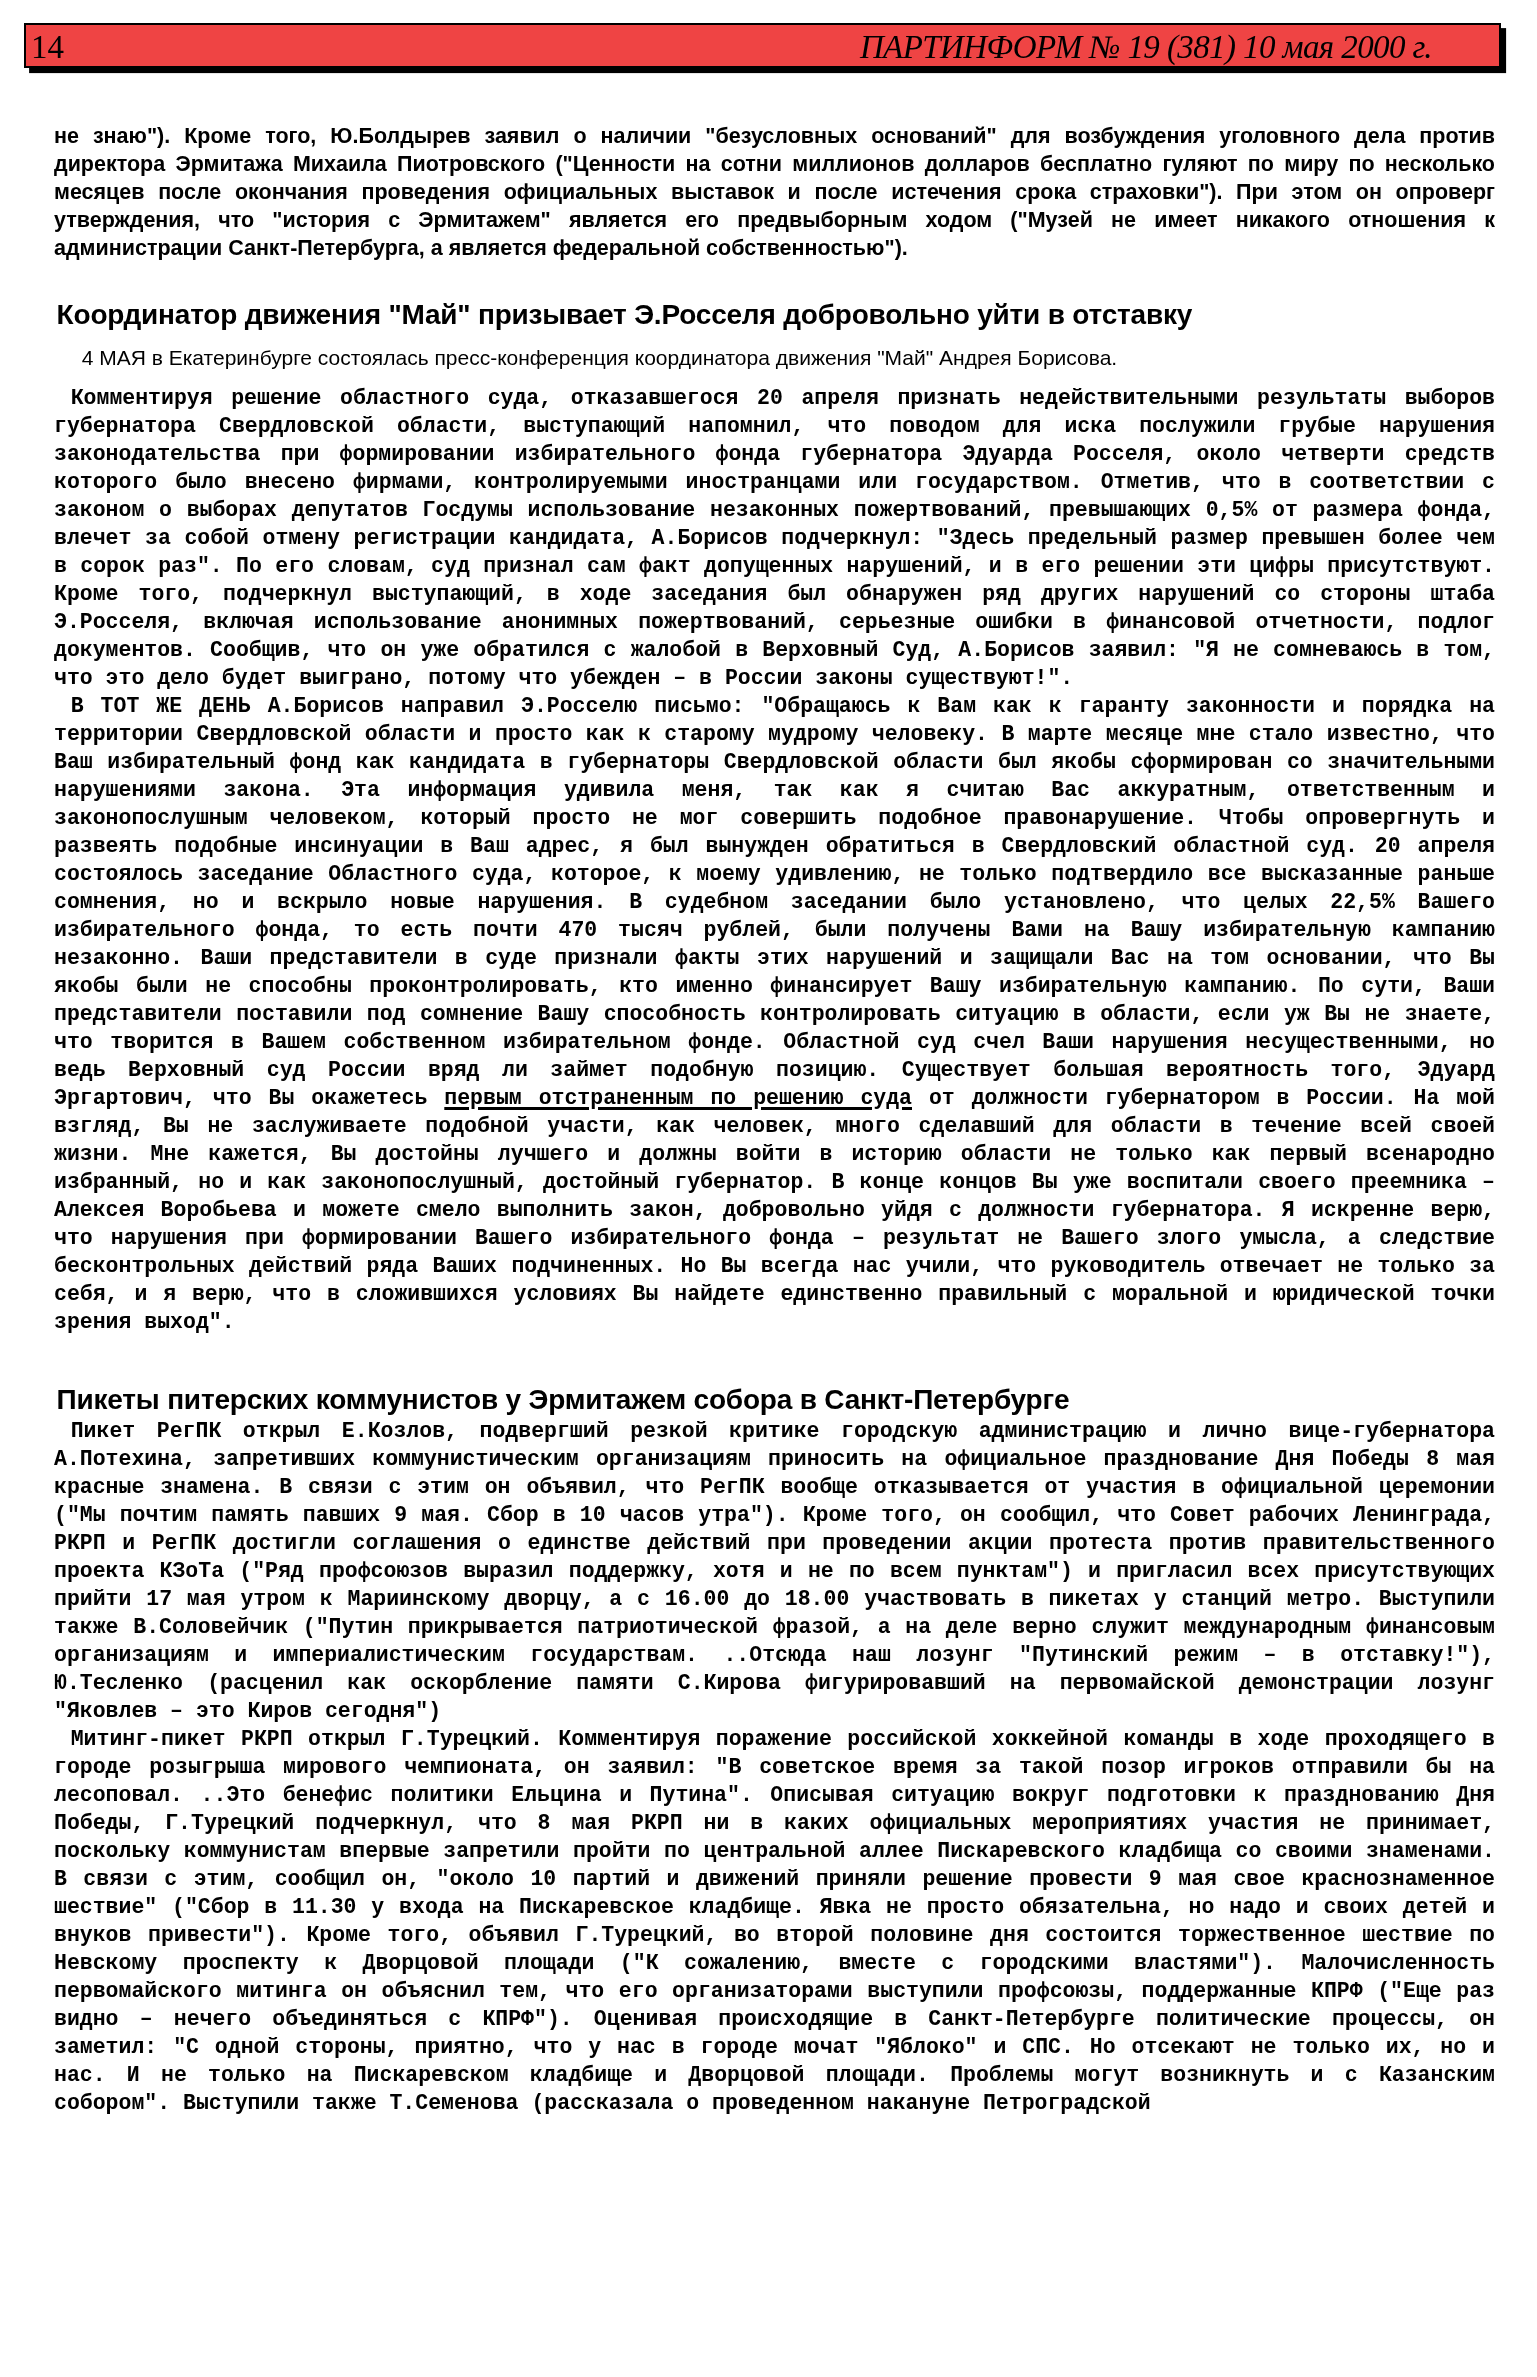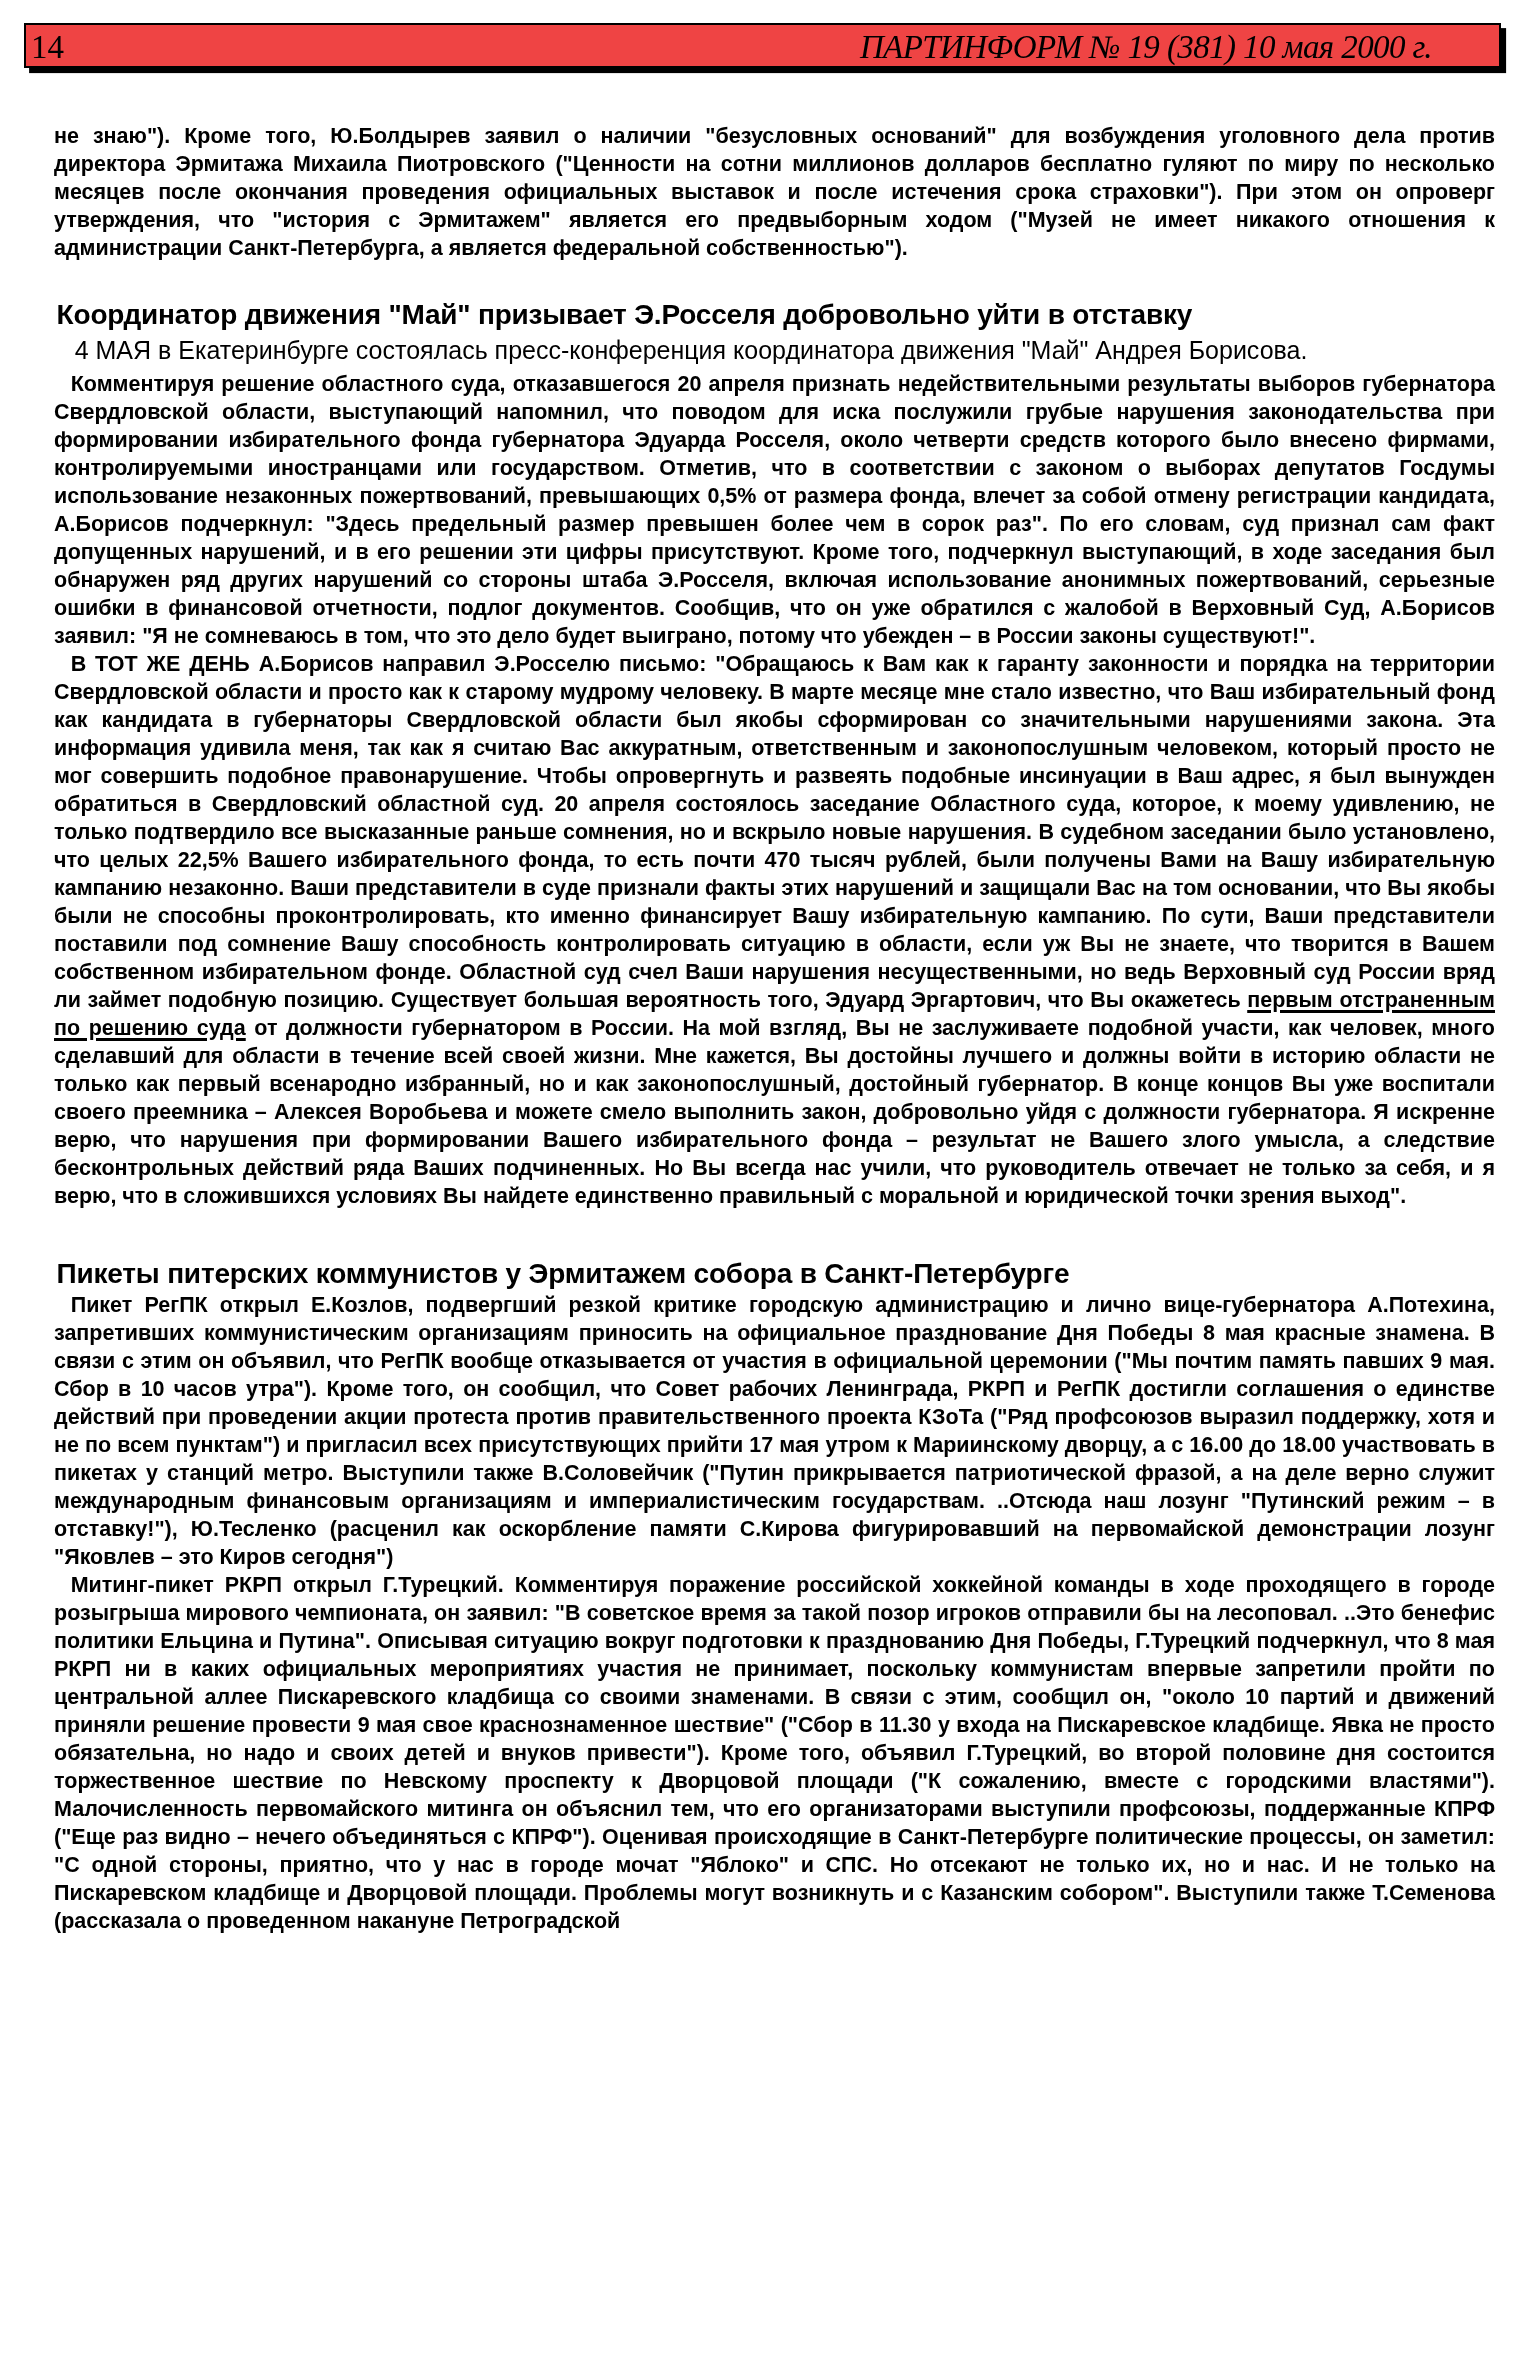--- a/index.html
+++ b/index.html
@@ -21,27 +21,27 @@
     font-family: "Liberation Serif", serif; font-style: italic;
     font-size: 33px; line-height: 36px; letter-spacing: -0.6px;
   }
   .content {
     position: absolute; left: 54px; top: 122px; width: 1441px;
   }
   p.body {
     margin: 0; font-weight: bold; font-size: 21.5px; line-height: 28px;
     text-align: justify; text-indent: 0;
   }
-  p.body.indent { text-indent: 16.7px; }
+  p.body.indent { text-indent: 16.7px; font-family: Liberation Mono, monospace; }
   h2.heading {
     margin: 0; font-weight: bold; font-size: 28px; line-height: 35px;
     padding-left: 2.6px; letter-spacing: -0.2px;
   }
   p.lead {
-    margin: 4px; font-weight: normal; font-size: 25px; line-height: 29.5px;
+    margin: 11px; font-weight: normal; font-size: 21px; line-height: 29.5px;
     text-indent: 16.7px; text-align: justify;
   }
   .u { text-decoration: underline; text-decoration-thickness: 2.6px; text-underline-offset: 3.2px; }
   .gap1 { height: 35px; }
   .gap2 { height: 46px; }
 </style>
 </head>
 <body>
 
 <div class="header">

